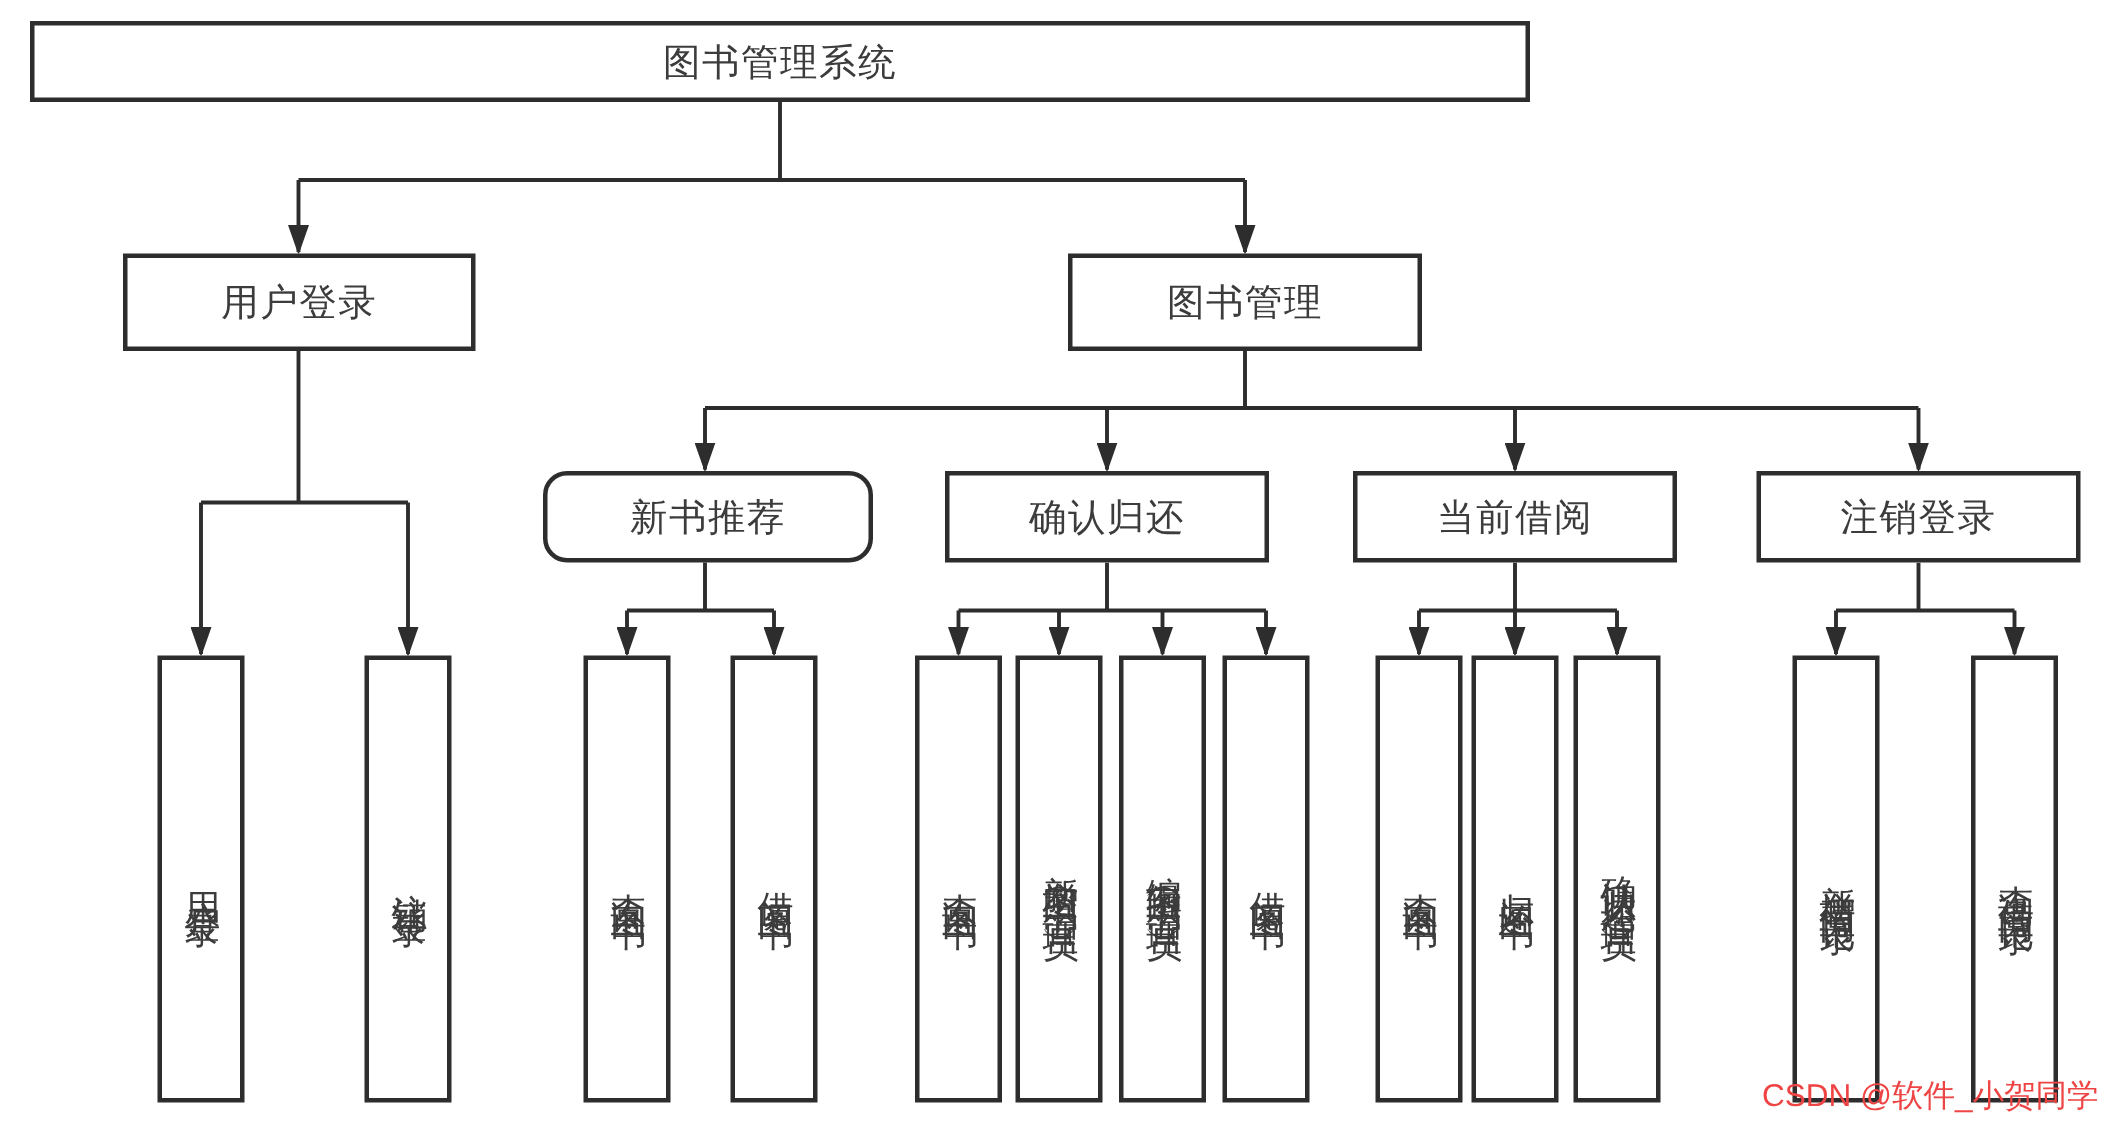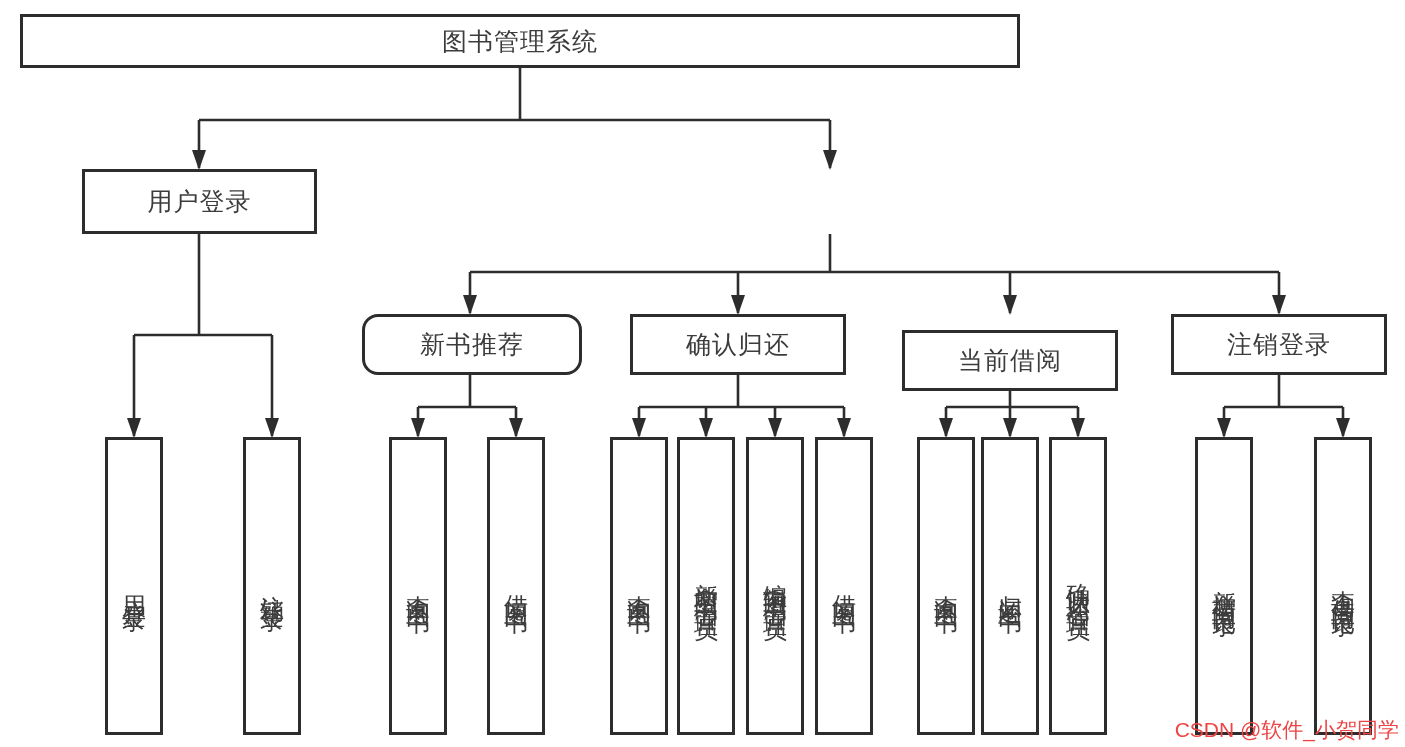--- a/index.html
+++ b/index.html
@@ -88,24 +88,25 @@
 
       <path d="M1279 375 V407 M1224 407 H1343"></path>
       <line x1="1224" y1="407" x2="1224" y2="436" marker-end="url(#arr)"></line>
       <line x1="1343" y1="407" x2="1343" y2="436" marker-end="url(#arr)"></line>
     </g>
   </svg>
 
   <div class="node hnode" style="left:20px; top:14px; width:1000px; height:54px;">图书管理系统</div>
 
   <div class="node hnode" style="left:82px; top:169px; width:235px; height:65px;">用户登录</div>
+  <div class="node hnode" style="left:712px; top:169px; width:236px; height:65px;">图书管理</div>
 
   <div class="node hnode" style="left:362px; top:314px; width:220px; height:61px;border-radius:16px;">新书推荐</div>
   <div class="node hnode" style="left:630px; top:314px; width:216px; height:61px;">确认归还</div>
-  <div class="node hnode" style="left:902px; top:314px; width:216px; height:61px;margin-top:16px;">当前借阅</div>
+  <div class="node hnode" style="left:902px; top:314px; width:216px; height:61px;">当前借阅</div>
   <div class="node hnode" style="left:1171px; top:314px; width:216px; height:61px;">注销登录</div>
 
   <div class="node vnode" style="left:105px; top:437px; width:58px; height:298px;">用户登录</div>
   <div class="node vnode" style="left:243px; top:437px; width:58px; height:298px;">注销登录</div>
 
   <div class="node vnode" style="left:389px; top:437px; width:58px; height:298px;">查询图书</div>
   <div class="node vnode" style="left:487px; top:437px; width:58px; height:298px;">借阅图书</div>
 
   <div class="node vnode" style="left:610px; top:437px; width:58px; height:298px;">查询图书</div>
   <div class="node vnode" style="left:677px; top:437px; width:58px; height:298px;">新增图书（管理员）</div>

